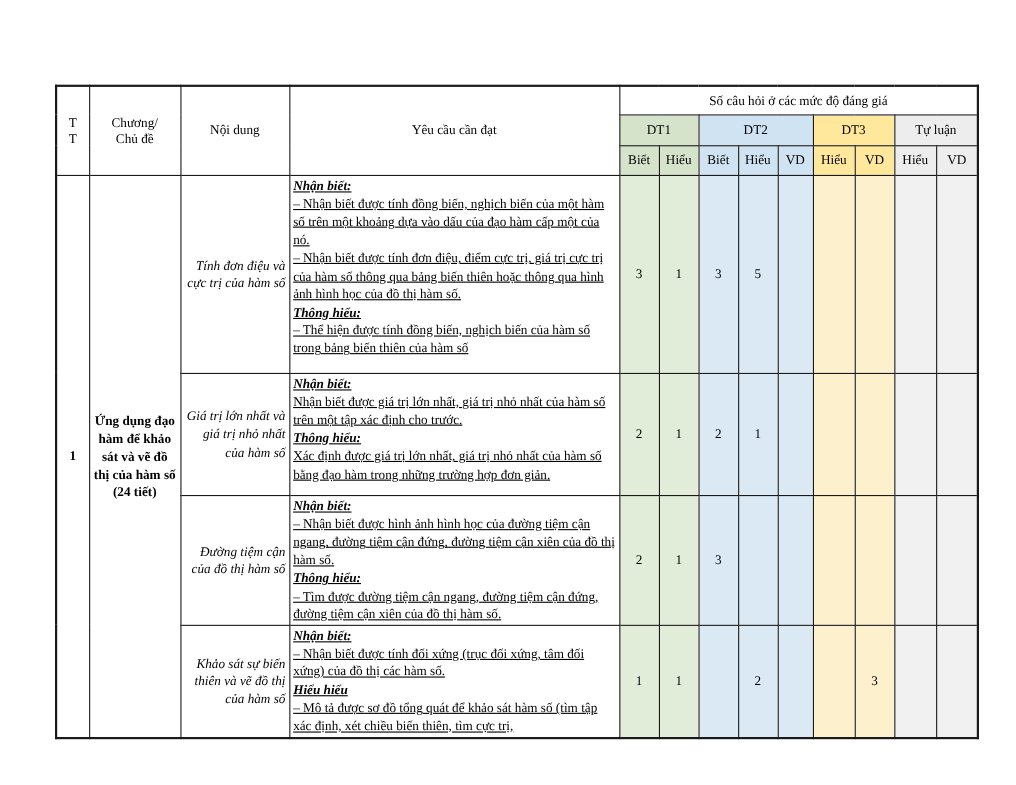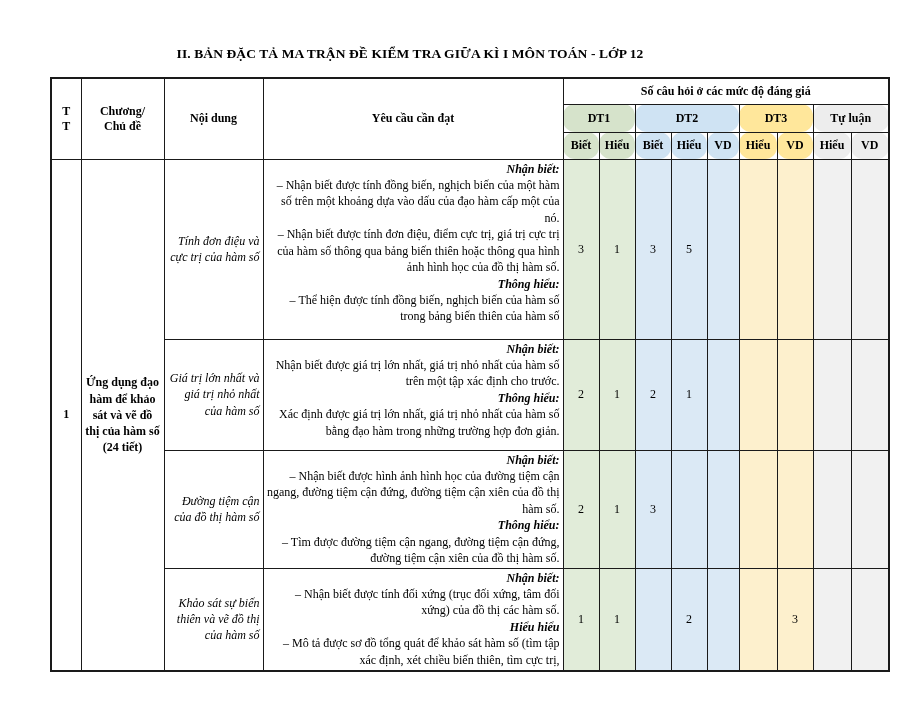--- a/index.html
+++ b/index.html
@@ -27,21 +27,21 @@
     table-layout: fixed;
     width: 838px;
     font-size: 12px;
     border: 2px solid #1a1a1a;
   }
   table.matrix th, table.matrix td {
     border: 1px solid #1a1a1a;
     padding: 1px 3px;
     overflow: hidden;
   }
-  thead th { font-weight: bold; text-align: center; vertical-align: middle; background: #fff; border-radius: 12px; }
+  thead th { font-weight: normal; text-align: center; vertical-align: middle; background: #fff; }
 
   tr.h-top    { height: 26px; }
   tr.h-groups { height: 28px; }
   tr.h-subs   { height: 27px; }
   tr.r0 { height: 180px; }
   tr.r1 { height: 111px; }
   tr.r2 { height: 112px; }
   tr.r3 { height: 103px; }
 
   
@@ -68,32 +68,32 @@
     line-height: 1.35;
     margin-top: 31px;
   }
   td.cell-noidung {
     text-align: right; vertical-align: middle;
     font-style: italic;
     padding: 2px 6px;
     line-height: 1.35;
   }
   td.cell-yeucau {
-    text-align: right; vertical-align: top;
+    text-align: left; vertical-align: top;
     padding: 1px 4px 2px 4px;
+    text-decoration: underline;
   }
   .req-line { line-height: 1.37; }
   .req-head { font-weight: bold; font-style: italic; }
 </style>
 </head>
 <body>
 
 <div class="page">
 
-  <div class="doc-title">II. BẢN ĐẶC TẢ MA TRẬN ĐỀ KIỂM TRA GIỮA KÌ I MÔN TOÁN - LỚP 12</div>
 
   <div class="table-wrap">
     <table class="matrix">
       <colgroup>
         <col style="width:30px">
           <col style="width:83px">
           <col style="width:99px">
           <col style="width:300px">
         <col style="width:36px">
           <col style="width:36px">

